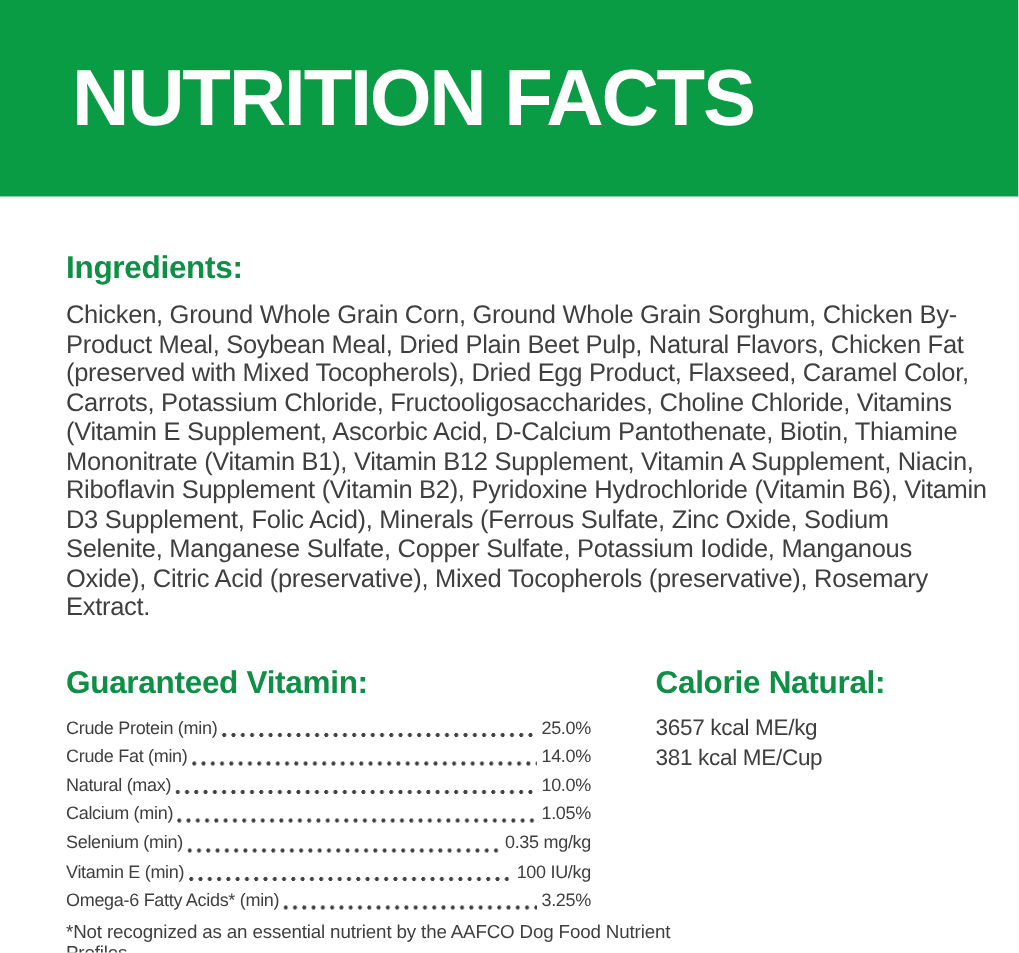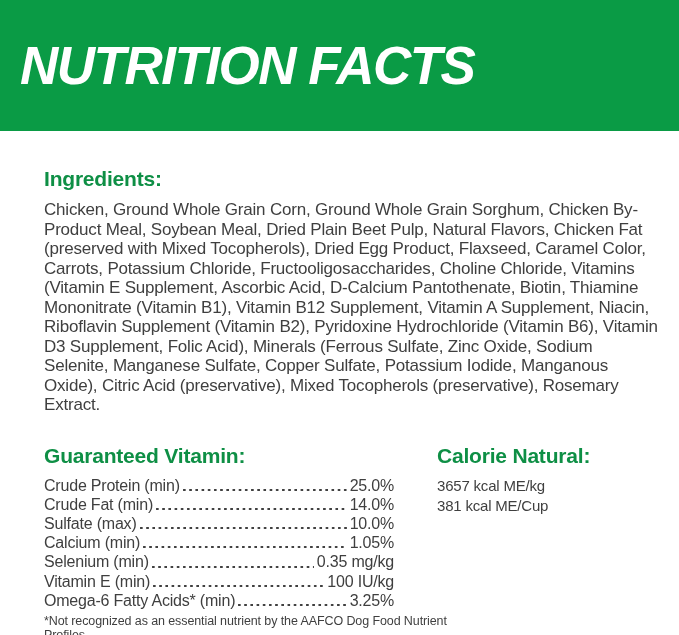--- a/index.html
+++ b/index.html
@@ -11,22 +11,21 @@
   html,body{width:679px;height:635px;overflow:hidden;}
   body{
     background:#ffffff;
     font-family:"Liberation Sans","DejaVu Sans",sans-serif;
     color:var(--body-text);
   }
   .band{
     width:679px;height:131px;
     background:var(--brand-green);
     display:flex;align-items:center;
-    padding-left:20px;
-    font-style:italic;
+    padding-left:48px;
   }
   .band h1{
     color:#ffffff;
     font-size:53px;
     font-weight:bold;
     letter-spacing:-1.5px;
     white-space:nowrap;
   }
   main{padding:0 30px 0 44px;}
   h2{
@@ -46,21 +45,21 @@
   .columns{
     display:flex;
     margin-top:29px;
   }
   .col-left{width:393px;flex:0 0 393px;}
   .col-right{flex:1;}
   .rows{margin-top:8px;width:350px;}
   .row{
     display:flex;
     align-items:baseline;
-    font-size:16px;
+    font-size:12px;
     line-height:19.2px;
     letter-spacing:-0.2px;
     justify-content:space-between;
   }
   .row .lbl{white-space:nowrap;}
   .row .dots{
     flex:1;
     align-self:flex-end;
     height:4px;
     margin:0 3px 3px 3px;
@@ -109,21 +108,21 @@
             <span class="lbl">Crude Protein (min)</span>
             <span class="dots"></span>
             <span class="val">25.0%</span>
           </div>
           <div class="row">
             <span class="lbl">Crude Fat (min)</span>
             <span class="dots"></span>
             <span class="val">14.0%</span>
           </div>
           <div class="row">
-            <span class="lbl">Sulfate (max)</span>
+            <span class="lbl">Natural (max)</span>
             <span class="dots"></span>
             <span class="val">10.0%</span>
           </div>
           <div class="row">
             <span class="lbl">Calcium (min)</span>
             <span class="dots"></span>
             <span class="val">1.05%</span>
           </div>
           <div class="row">
             <span class="lbl">Selenium (min)</span>

